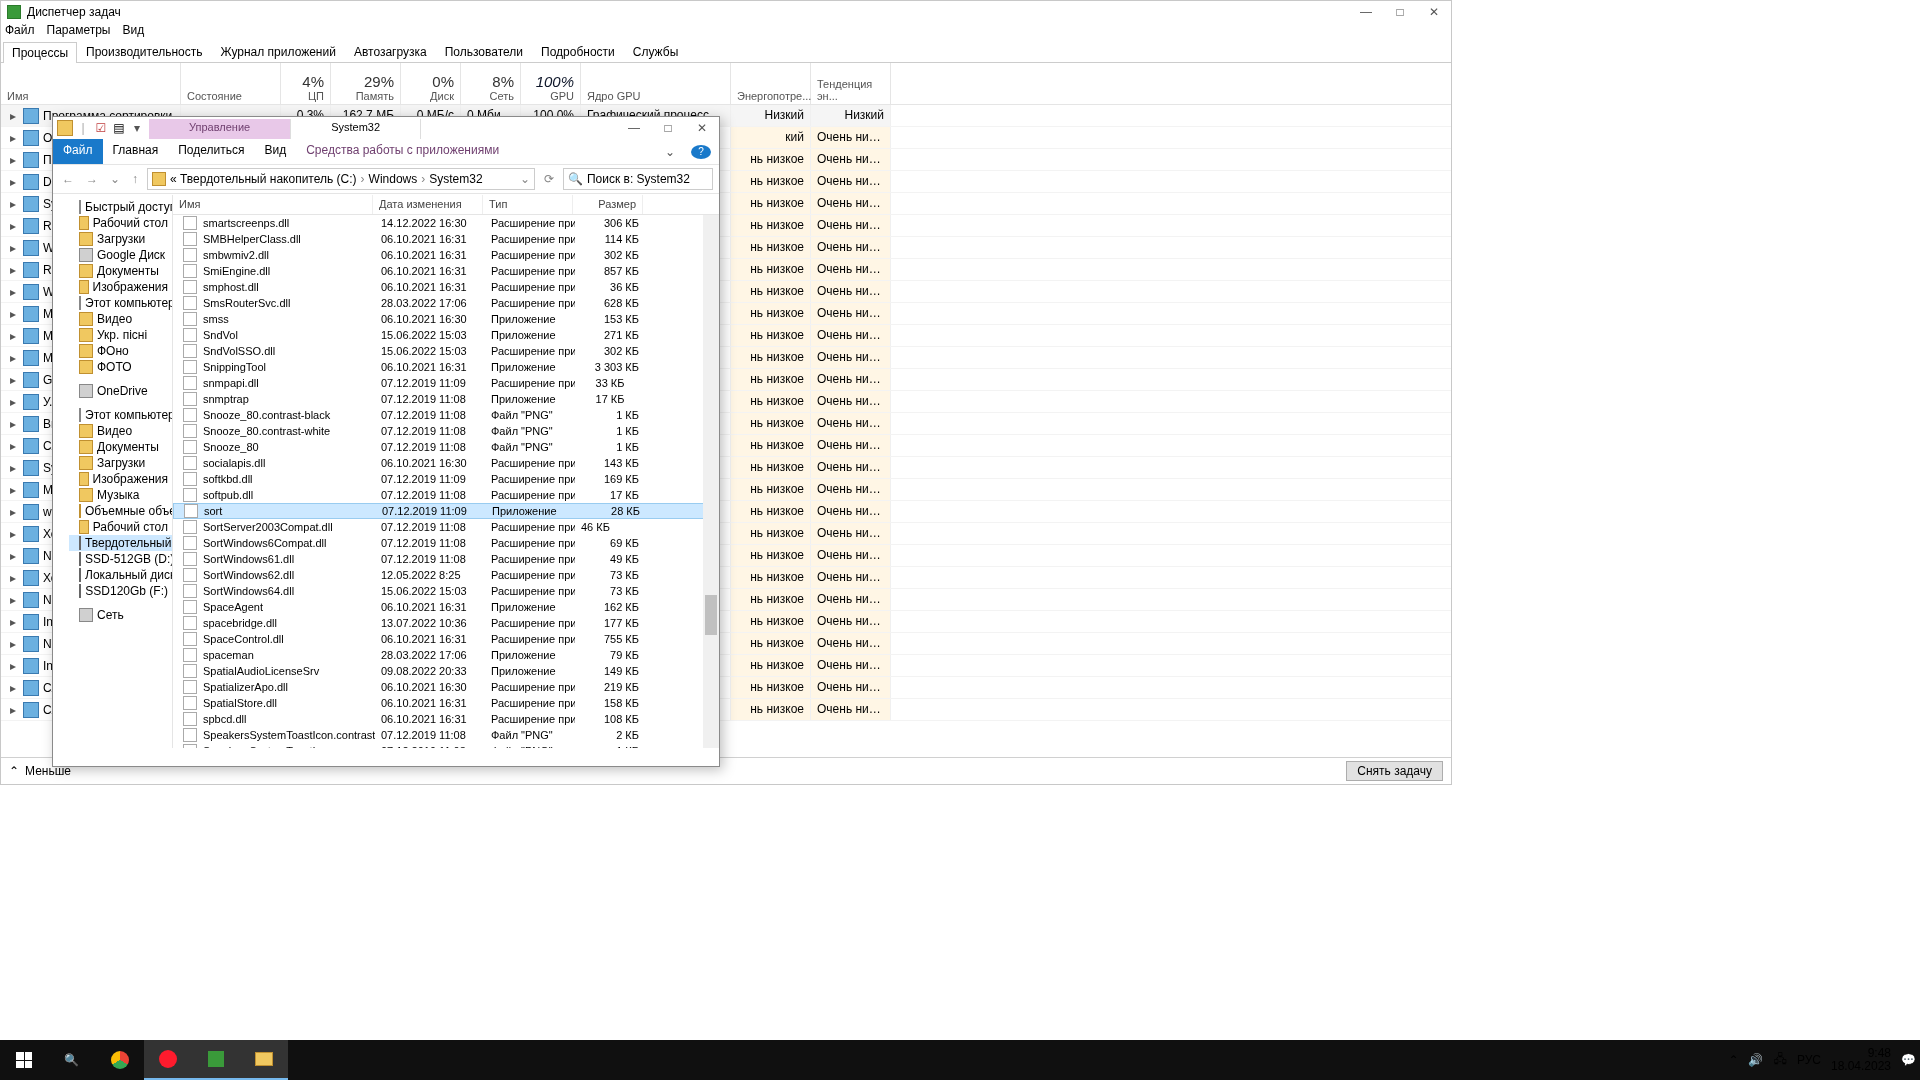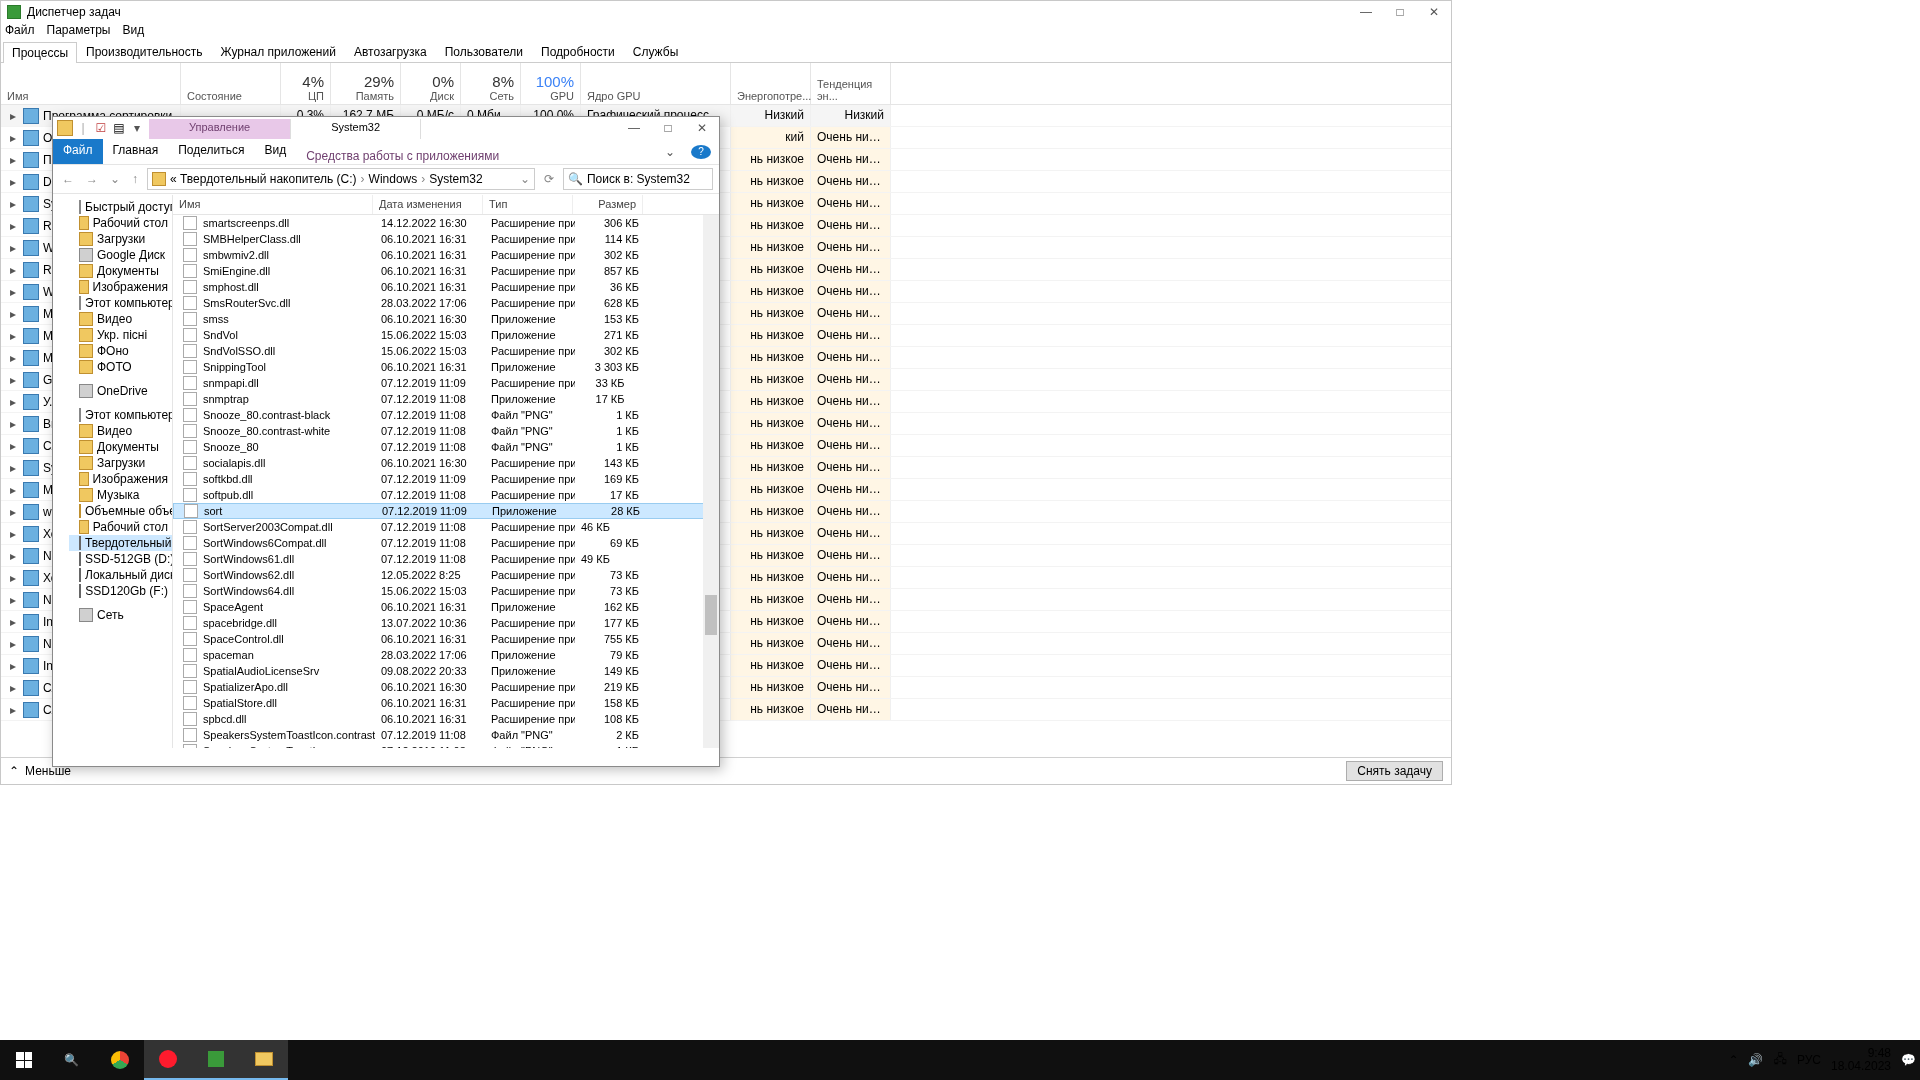--- a/index.html
+++ b/index.html
@@ -9,21 +9,21 @@
   .wc { position:absolute; right:0; top:0; display:flex; }
   .wc span { width:34px; height:22px; display:flex; align-items:center; justify-content:center; color:#555; }
   .tm-menu { height:18px; padding:0 4px; display:flex; gap:12px; }
   .tm-menu span { color:#000; }
   .tm-tabs { height:22px; display:flex; border-bottom:1px solid #ccc; padding-left:2px; }
   .tm-tabs span { padding:3px 8px 2px 8px; border:1px solid transparent; border-bottom:none; }
   .tm-tabs span.act { border-color:#ccc; background:#fff; position:relative; top:1px; }
   .tm-cols { display:flex; height:42px; border-bottom:1px solid #e5e5e5; }
   .colh { position:relative; border-right:1px solid #e5e5e5; padding:2px 6px; display:flex; flex-direction:column; justify-content:flex-end; }
   .colh .pct { text-align:right; font-size:15px; color:#333; }
-  .colh.warn .pct { color:#3b82f6; }
+  .colh.warn .pct { color:#0f172a;font-style:italic; }
   .colh .lbl { text-align:right; color:#555; font-size:11px; }
   .colh.left .lbl { text-align:left; }
   .tm-row { display:flex; height:22px; align-items:stretch; border-bottom:1px solid #f3f3f3; }
   .tm-row .c { border-right:1px solid #f0f0f0; padding:3px 6px; white-space:nowrap; overflow:hidden; text-overflow:ellipsis; }
   .tm-row .c.r { text-align:right; background:#fff6e5; }
   .tm-row .c.rr { text-align:right; background:#ffe0b0; }
   .tm-row .c.n { display:flex; align-items:center; gap:4px; }
   .tm-row.hl .c { background:#f5f5f5; }
   .exp { width:12px; text-align:center; color:#555; }
   .ico { width:16px; height:16px; background:#6bb0e0; border:1px solid #3a7ab0; }
@@ -36,21 +36,21 @@
   .ex-qa span { width:16px; height:16px; display:flex; align-items:center; justify-content:center; }
   .ex-title-tabs { flex:1; display:flex; align-items:flex-end; height:22px; }
   .ex-ttab { height:20px; padding:2px 40px; font-size:11px; text-align:center; }
   .ex-ttab.mgr { background:#e8c8e8; color:#704070; }
   .ex-ttab.cur { background:#fff; border-left:1px solid #ddd; border-right:1px solid #ddd; }
   .ex-wc { display:flex; }
   .ex-wc span { width:34px; height:22px; display:flex; align-items:center; justify-content:center; color:#555; }
   .ex-rib { height:25px; display:flex; align-items:stretch; background:#fff; }
   .ex-rib span { padding:4px 10px; }
   .ex-rib .file { background:#1979ca; color:#fff; }
-  .ex-rib .mgr2 { color:#704070;margin-top:6px; }
+  .ex-rib .mgr2 { color:#704070; }
   .ex-rib .rarr { margin-left:auto; display:flex; align-items:center; gap:6px; padding-right:8px; color:#1979ca; }
   .ex-addr { height:30px; display:flex; align-items:center; gap:6px; padding:0 6px; border-top:1px solid #e5e5e5; border-bottom:1px solid #e5e5e5; }
   .ex-addr .nav { color:#888; padding:0 3px; }
   .ex-addr .bc { flex:1; border:1px solid #ccc; height:22px; display:flex; align-items:center; padding:0 4px; gap:4px; font-size:11px; }
   .ex-addr .bc .sep { color:#888; }
   .ex-addr .srch { width:150px; border:1px solid #ccc; height:22px; display:flex; align-items:center; padding:0 4px; color:#777; gap:4px; }
   .ex-body { position:absolute; top:78px; bottom:18px; left:0; right:0; display:flex; }
   .ex-nav { width:120px; border-right:1px solid #e5e5e5; overflow:hidden; padding-top:4px; }
   .ex-nav .ni { display:flex; align-items:flex-start; gap:4px; padding:1px 4px 1px 10px; font-size:11px; white-space:nowrap; overflow:hidden;margin-left:16px; }
   .ex-nav .ni.sel { background:#cde8ff; }
@@ -909,21 +909,21 @@
             <span style="width:178px">SortWindows6Compat.dll</span>
             <span style="width:110px">07.12.2019 11:08</span>
             <span style="width:90px">Расширение при...</span>
             <span style="width:70px;text-align:right">69 КБ</span>
           </div>
           <div class="fr">
             <span class="fic"></span>
             <span style="width:178px">SortWindows61.dll</span>
             <span style="width:110px">07.12.2019 11:08</span>
             <span style="width:90px">Расширение при...</span>
-            <span style="width:70px;">49 КБ</span>
+            <span style="width:70px;text-align:right">49 КБ</span>
           </div>
           <div class="fr">
             <span class="fic"></span>
             <span style="width:178px">SortWindows62.dll</span>
             <span style="width:110px">12.05.2022 8:25</span>
             <span style="width:90px">Расширение при...</span>
             <span style="width:70px;text-align:right">73 КБ</span>
           </div>
           <div class="fr">
             <span class="fic"></span>

